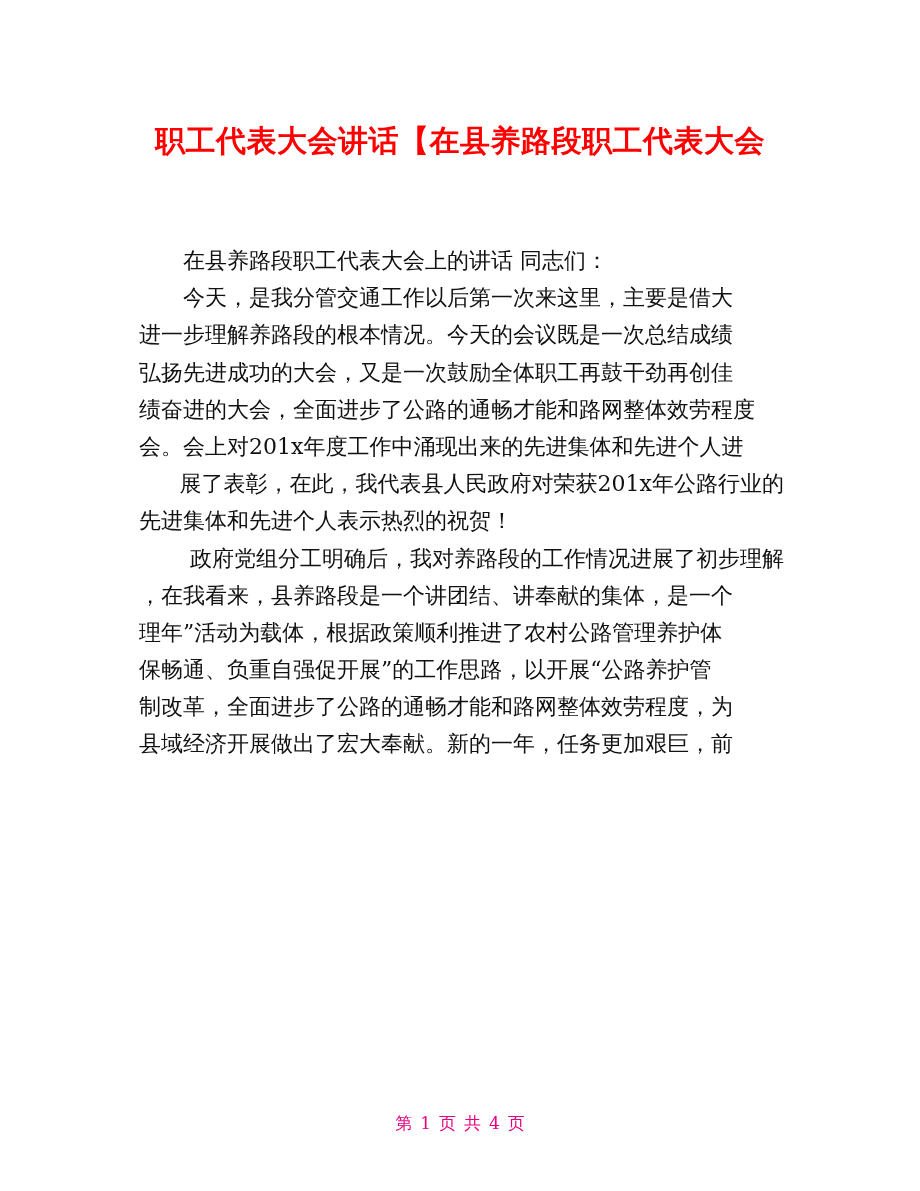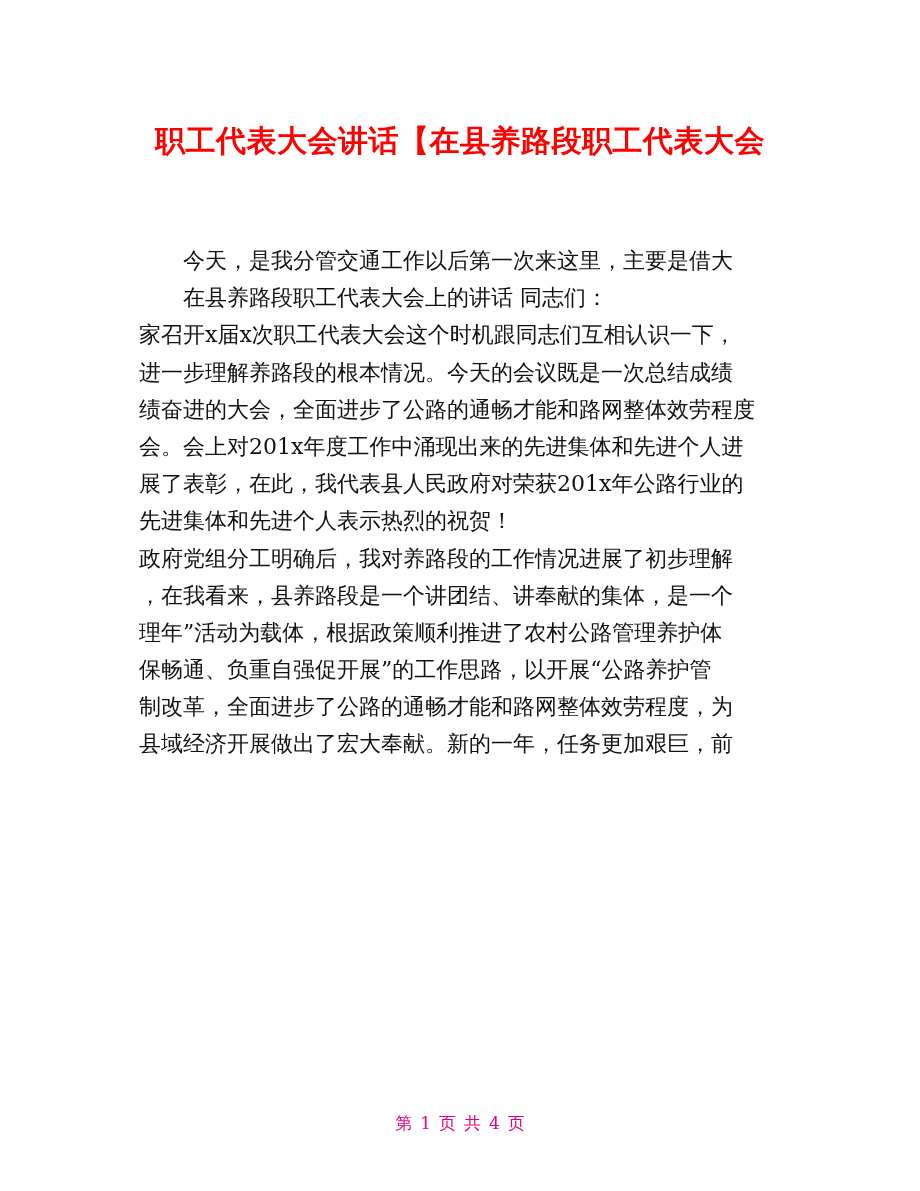--- a/index.html
+++ b/index.html
@@ -28,29 +28,29 @@
   </style>
 </head>
 <body>
 
 <div class="page">
   <div class="title">
     <div>职工代表大会讲话【在县养路段职工代表大会</div>
   </div>
 
   <div class="body" id="body">
+      <div class="line indent" style="letter-spacing: 0px;">在县养路段职工代表大会上的讲话 同志们：</div>
       <div class="line indent" style="letter-spacing: 0px;">今天，是我分管交通工作以后第一次来这里，主要是借大</div>
-      <div class="line indent" style="letter-spacing: 0px;">在县养路段职工代表大会上的讲话 同志们：</div>
-      <div class="line" style="letter-spacing: 0px;">家召开x届x次职工代表大会这个时机跟同志们互相认识一下，</div>
       <div class="line" style="letter-spacing: 0px;">进一步理解养路段的根本情况。今天的会议既是一次总结成绩</div>
+      <div class="line" style="letter-spacing: 0px;">弘扬先进成功的大会，又是一次鼓励全体职工再鼓干劲再创佳</div>
       <div class="line" style="letter-spacing: 0px;">绩奋进的大会，全面进步了公路的通畅才能和路网整体效劳程度</div>
       <div class="line" style="letter-spacing: 0px;">会。会上对201x年度工作中涌现出来的先进集体和先进个人进</div>
-      <div class="line" style="letter-spacing: 0px;">展了表彰，在此，我代表县人民政府对荣获201x年公路行业的</div>
+      <div class="line" style="letter-spacing: 0px; text-align: right;">展了表彰，在此，我代表县人民政府对荣获201x年公路行业的</div>
       <div class="line" style="letter-spacing: 0px;">先进集体和先进个人表示热烈的祝贺！</div>
-      <div class="line" style="letter-spacing: 0px;">政府党组分工明确后，我对养路段的工作情况进展了初步理解</div>
+      <div class="line" style="letter-spacing: 0px; text-align: right;">政府党组分工明确后，我对养路段的工作情况进展了初步理解</div>
       <div class="line" style="letter-spacing: 0px;">，在我看来，县养路段是一个讲团结、讲奉献的集体，是一个</div>
       <div class="line" style="letter-spacing: 0px;">理年”活动为载体，根据政策顺利推进了农村公路管理养护体</div>
       <div class="line" style="letter-spacing: 0px;">保畅通、负重自强促开展”的工作思路，以开展“公路养护管</div>
       <div class="line" style="letter-spacing: 0px;">制改革，全面进步了公路的通畅才能和路网整体效劳程度，为</div>
       <div class="line" style="letter-spacing: 0px;">县域经济开展做出了宏大奉献。新的一年，任务更加艰巨，前</div>
     </div>
 
   <div class="footer">
     <span>第</span><span>1</span><span>页</span><span>共</span><span>4</span><span>页</span>
   </div>

